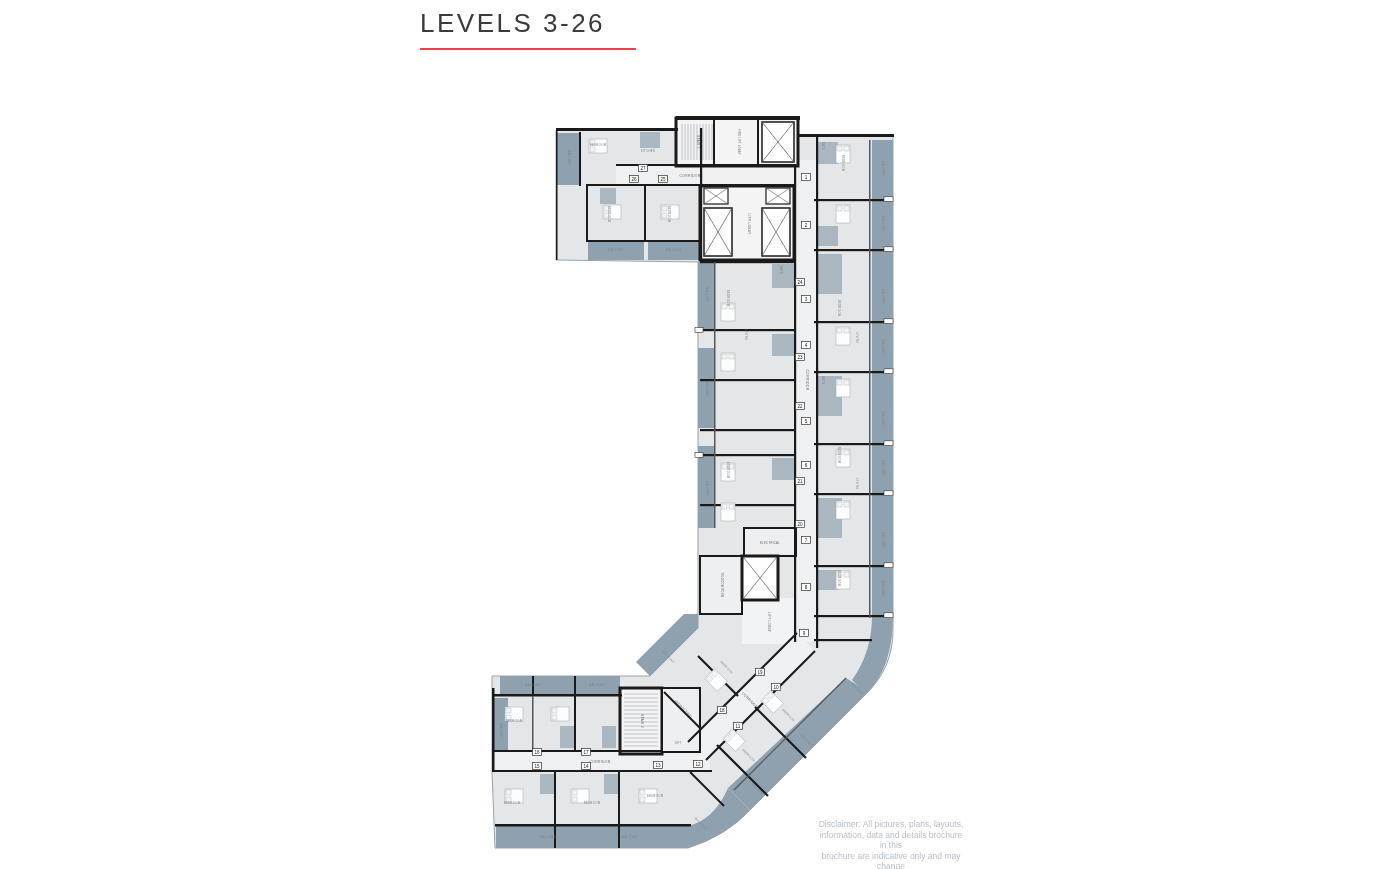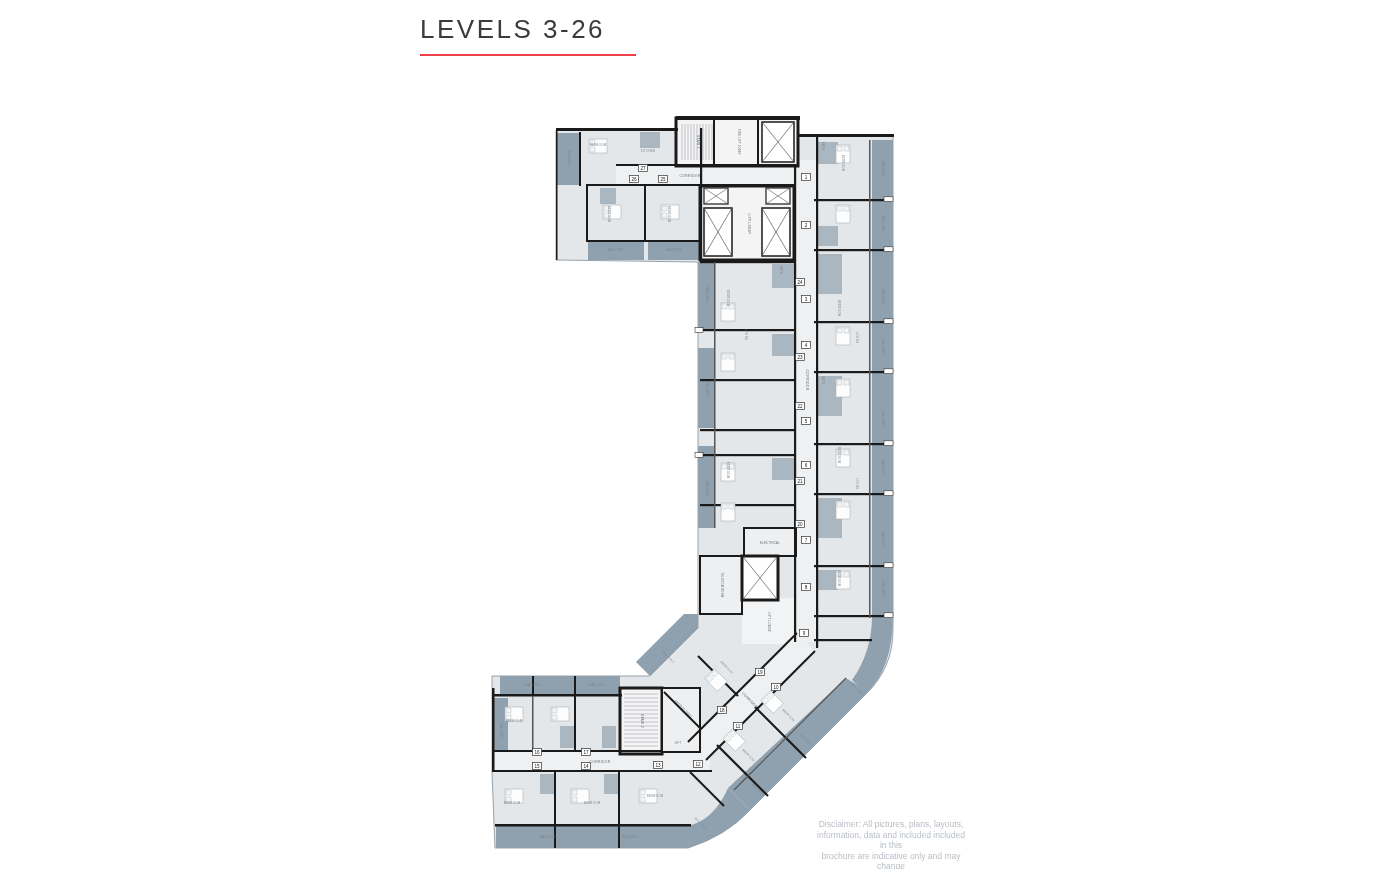--- a/index.html
+++ b/index.html
@@ -8,21 +8,21 @@
     --disclaimer-text:#B8BEC6;
     --balcony:#8FA0AE;
     --bath:#AAB7C1;
     --room:#E4E7E9;
     --corridor:#EFF0F1;
     --wall:#1A1A1A;
   }
   html,body{margin:0;padding:0;background:#fff;}
   #page{position:relative;width:1400px;height:869px;background:#fff;overflow:hidden;
         font-family:"Liberation Sans",sans-serif;}
-  #title-block{position:absolute;left:420px;top:14px;}
+  #title-block{position:absolute;left:420px;top:8px;}
   #page-title{font-size:26px;font-weight:300;letter-spacing:2.5px;color:var(--title-text);
               font-family:"Liberation Sans",sans-serif;}
   #title-underline{width:216px;height:2px;background:var(--accent-red);margin-top:9px;}
   #disclaimer{position:absolute;left:816px;top:819px;width:150px;text-align:center;
               font-size:8.5px;line-height:1.24;color:var(--disclaimer-text);}
   #plan-svg{position:absolute;left:0;top:0;width:1400px;height:869px;}
   svg text{font-family:"Liberation Sans",sans-serif;}
 </style>
 </head>
 <body>
@@ -399,18 +399,18 @@
         </g>
         <g transform="translate(643,168)">
           <rect x="-4.5" y="-3.4" width="9" height="6.8" fill="#fff" stroke="#333" stroke-width="0.7"></rect>
           <text y="1.7" font-size="4.6" fill="#222" text-anchor="middle">27</text>
         </g>
       </g>
   </svg>
 
   <div id="disclaimer">
     <div>Disclaimer: All pictures, plans, layouts,</div>
-    <div>information, data and included included in this</div>
+    <div>information, data and details brochure in this</div>
     <div>brochure are indicative only and may change</div>
 
   </div>
 
 </div>
 
 </body></html>

